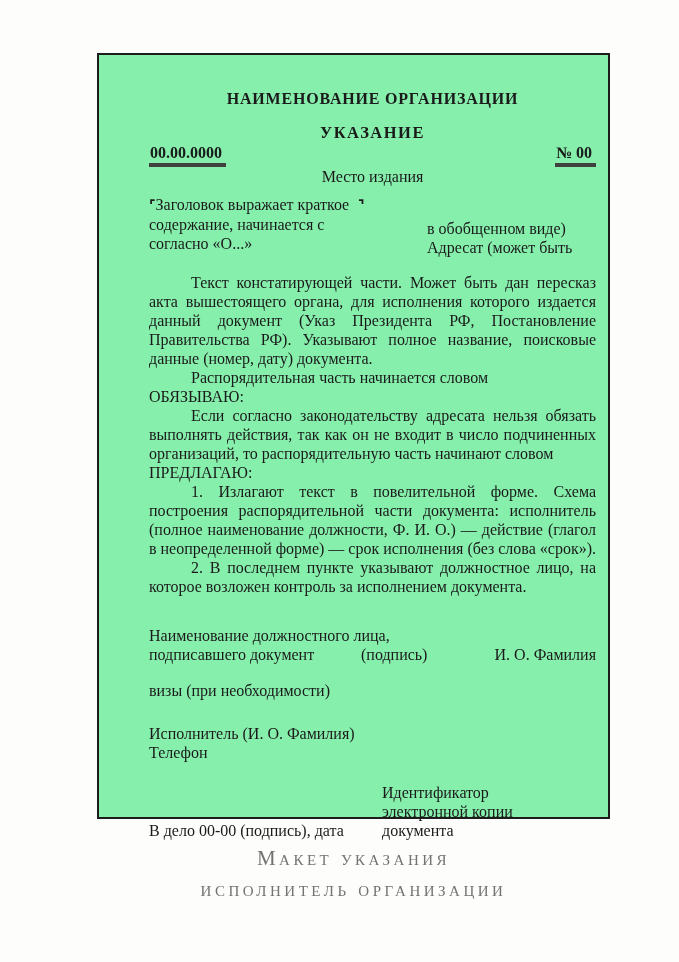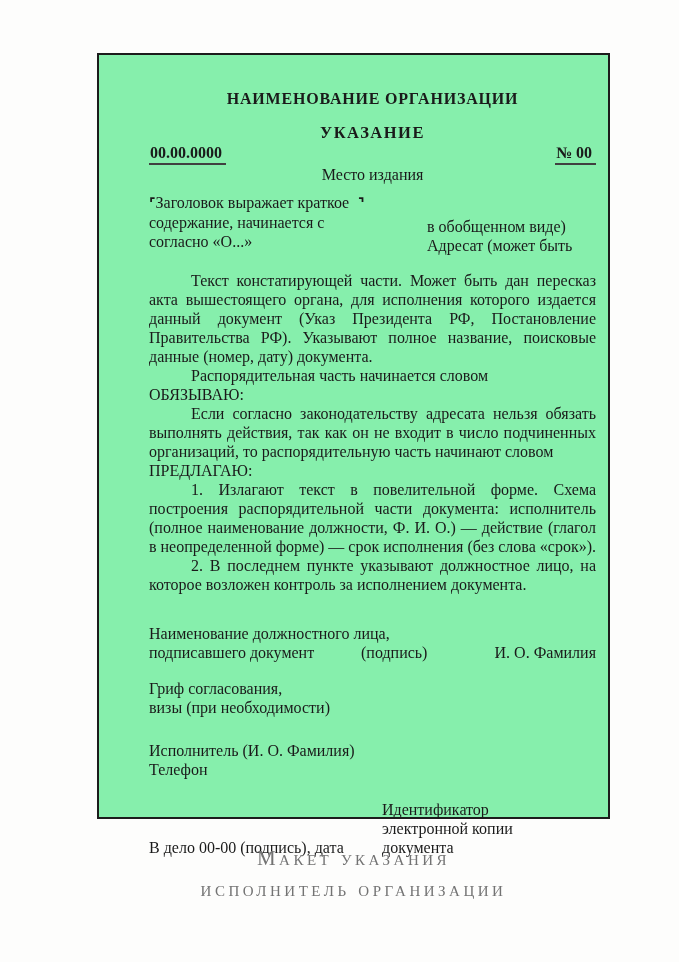--- a/index.html
+++ b/index.html
@@ -47,21 +47,21 @@
     margin-top: 15px;
   }
   .dateline {
     display: flex;
     justify-content: space-between;
     align-items: baseline;
     margin-top: 1px;
   }
   .underlined {
     font-weight: bold;
-    border-bottom: 2px solid #404040;
+    border-bottom: 4px solid #404040;
     padding: 0 4px 1px 1px;
   }
   .place {
     text-align: center;
     margin-top: 0px;
   }
   .note-block {
     position: relative;
     height: 66px;
     margin-top: 9px;
@@ -165,21 +165,20 @@
     <div class="sig-block">
       <div>Наименование должностного лица,</div>
       <div class="sig-row">
         <span>подписавшего документ</span>
         <span>(подпись)</span>
         <span class="sig-name">И. О. Фамилия</span>
       </div>
     </div>
 
     <div class="approval-block">
-      <div>Гриф согласования,</div>
       <div>визы (при необходимости)</div>
     </div>
 
     <div class="executor-block">
       <div>Исполнитель (И. О. Фамилия)</div>
       <div>Телефон</div>
     </div>
 
     <div class="bottom-block">
       <span class="bottom-left">В дело 00-00 (подпись), дата</span>

